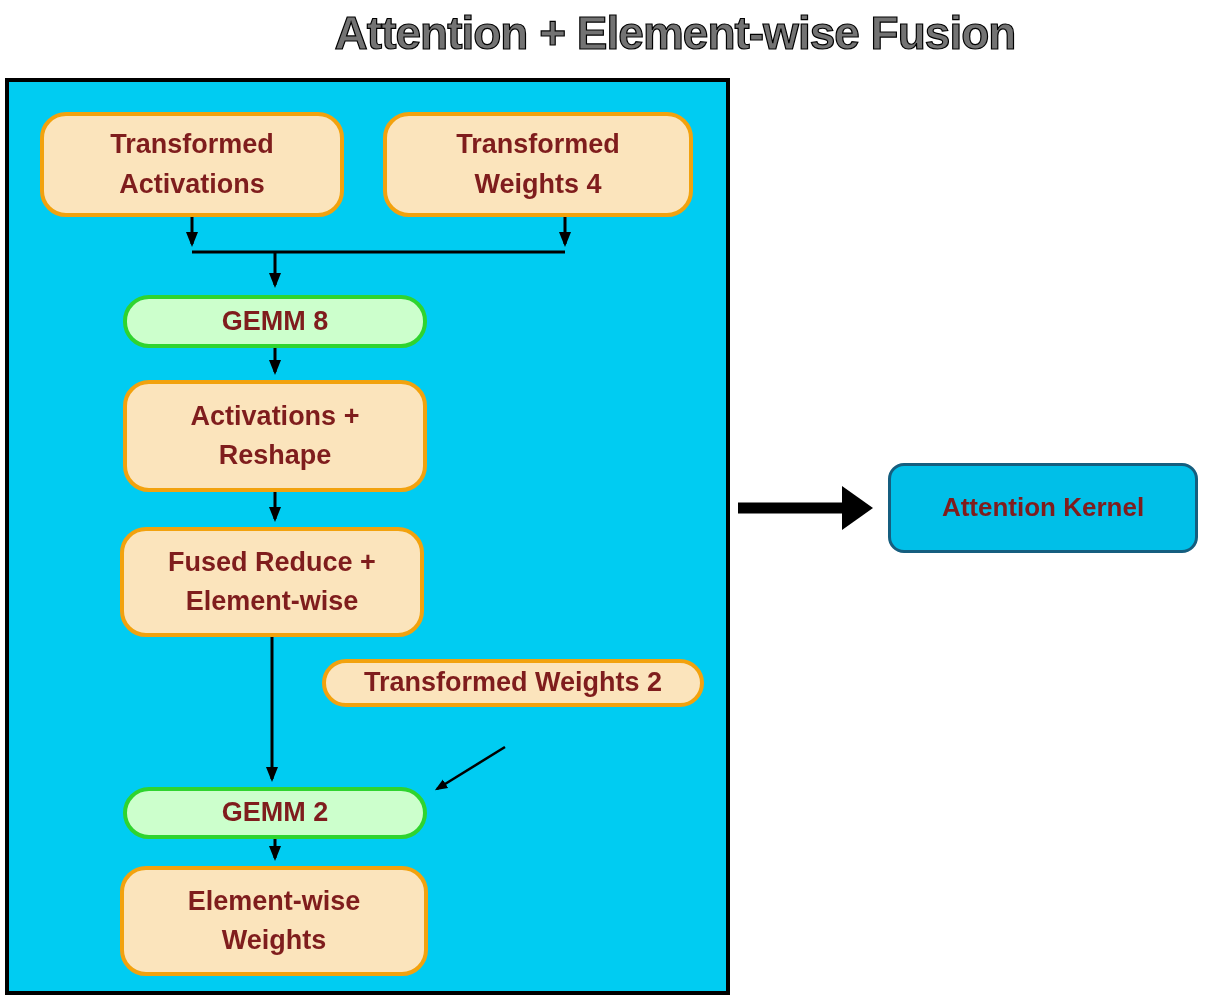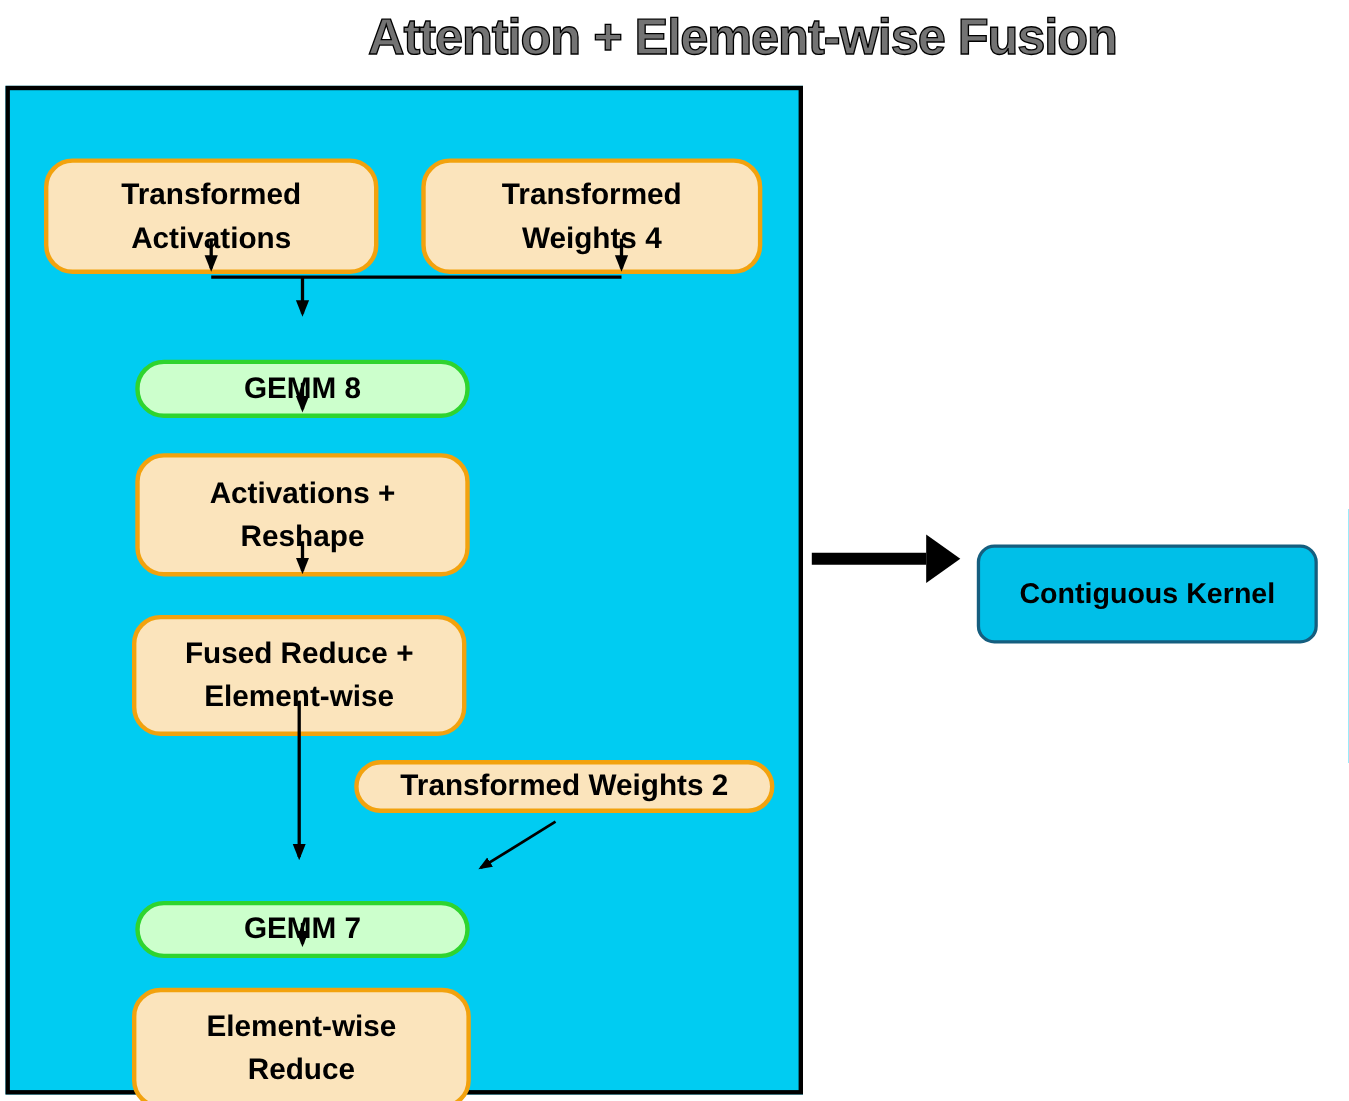--- a/index.html
+++ b/index.html
@@ -29,21 +29,21 @@
   .panel{
     position:absolute;left:5px;top:78px;width:725px;height:917px;
     background:var(--panel-bg);
     border:4px solid var(--panel-border);
     box-sizing:border-box;
   }
   .node{
     position:absolute;box-sizing:border-box;
     display:flex;align-items:center;justify-content:center;
     text-align:center;font-weight:bold;font-size:27px;line-height:1.45;
-    color:#000000;border-radius:26px;padding:2px 30px;margin-top:32px;
+    color:#7f1d1d;border-radius:26px;padding:2px 30px;
   }
   .warm{background:var(--warm-fill);border:4px solid var(--warm-border);}
   .green{background:var(--green-fill);border:4px solid var(--green-border);}
   .kernel{
     background:var(--kernel-fill);border:3px solid var(--kernel-border);
     border-radius:16px;font-size:26px;padding:2px 12px;
   }
   #node-ta{left:40px;top:112px;width:304px;height:105px;}
   #node-tw1{left:383px;top:112px;width:310px;height:105px;}
   #node-gemm1{left:123px;top:295px;width:304px;height:53px;}
@@ -68,23 +68,23 @@
 <div class="title">Attention + Element-wise Fusion</div>
 
 <div class="panel"></div>
 
 <div class="node warm" id="node-ta">Transformed Activations</div>
 <div class="node warm" id="node-tw1">Transformed Weights 4</div>
 <div class="node green" id="node-gemm1">GEMM 8</div>
 <div class="node warm" id="node-contig">Activations + Reshape</div>
 <div class="node warm" id="node-fused">Fused Reduce + Element-wise</div>
 <div class="node warm" id="node-tw2">Transformed Weights 2</div>
-<div class="node green" id="node-gemm2">GEMM 7</div>
-<div class="node warm" id="node-ewm">Element-wise Reduce</div>
-<div class="node kernel" id="node-kernel">Contiguous Kernel</div>
+<div class="node green" id="node-gemm2">GEMM 2</div>
+<div class="node warm" id="node-ewm">Element-wise Weights</div>
+<div class="node kernel" id="node-kernel">Attention Kernel</div>
 
 <svg class="overlay" viewBox="0 0 1226 1001" xmlns="http://www.w3.org/2000/svg">
   <defs>
     <marker id="arrowhead" viewBox="0 0 10 10" refX="8" refY="5" markerWidth="5" markerHeight="5" orient="auto">
       <path class="arrow-fill" d="M0,1 L10,5 L0,9 z"></path>
     </marker>
   </defs>
   <path class="arrow" d="M192 217 V 244" marker-end="url(#arrowhead)"></path>
   <path class="arrow" d="M565 217 V 244" marker-end="url(#arrowhead)"></path>
   <path class="arrow" d="M192 252 H 565"></path>

